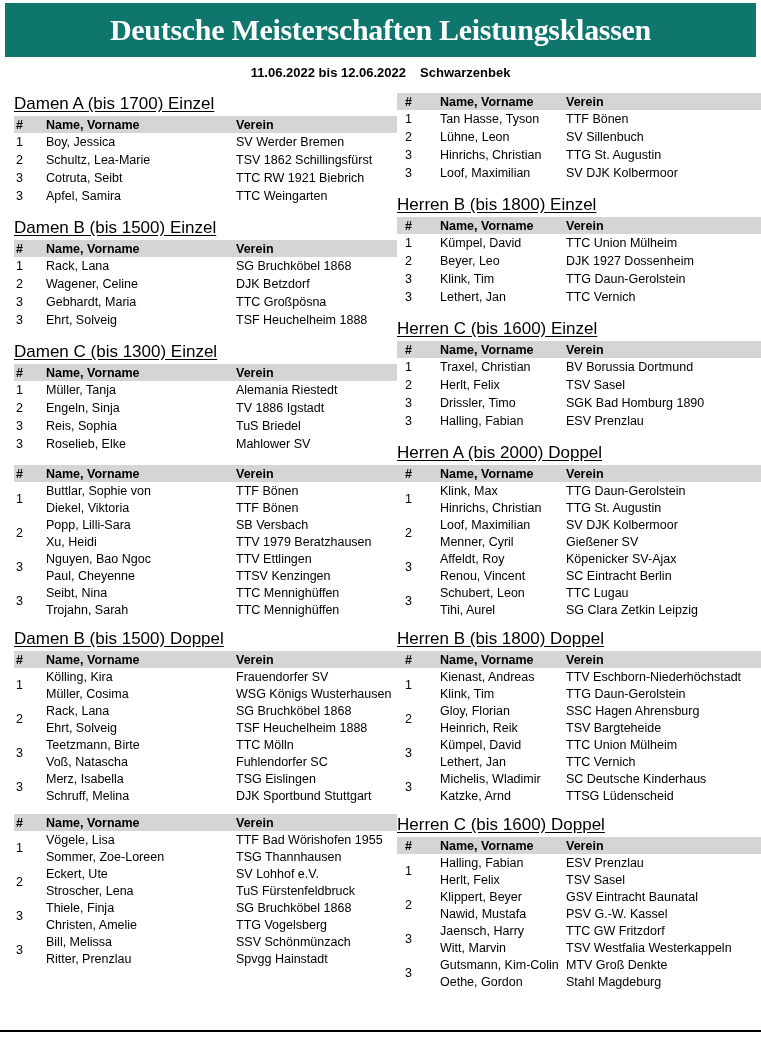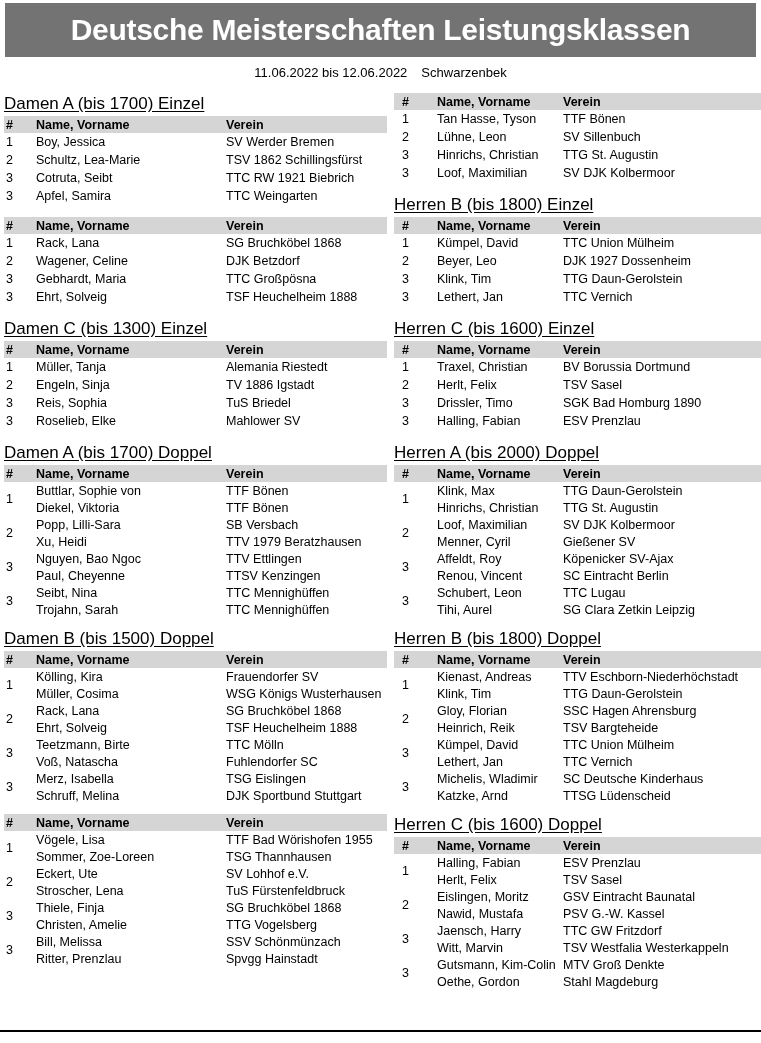--- a/index.html
+++ b/index.html
@@ -16,25 +16,25 @@
     display:flex; align-items:center; justify-content:center;
     background:#2f9458;
   }
   .banner h1 {
     color:#fff; font-size:30px; font-weight:700;
     letter-spacing:-0.3px; white-space:nowrap;
   }
 
   .subheader {
     margin-top:8px; text-align:center;
-    font-size:13px; font-weight:400; line-height:15px;
+    font-size:13px; font-weight:700; line-height:15px;
   }
   .subheader .loc { margin-left:14px; }
 
-  .grid { display:flex; padding-left:4px; margin-top:13px; gap:7px; }
+  .grid { display:flex; padding-left:14px; margin-top:13px; }
   .col { display:flex; flex-direction:column; min-width:0; }
   .col.left  { width:383px; flex:none; }
   .col.right { flex:1; }
 
   .section-title {
     font-size:17px; font-weight:400; line-height:21px;
     text-decoration:underline; text-underline-offset:2px;
     margin-bottom:2px; white-space:nowrap;
   }
   .result-section.einzel { margin-bottom:12px; }
@@ -55,21 +55,21 @@
   .right col.c-rank { width:43px; }  .right col.c-name { width:126px; }
   .left  th.rank, .left  td.rank { padding-left:2px; }
   .right th.rank, .right td.rank { padding-left:8px; }
 
   .bottom-rule { position:absolute; left:0; right:0; top:1030px; height:2px; background:#000; }
 </style>
 </head>
 <body>
 
 <div class="page">
-  <header class="banner" style="background: #737373;">
+  <header class="banner" style="background: #0f766e; font-family: Liberation Serif, serif;">
     <h1>Deutsche Meisterschaften Leistungsklassen</h1>
   </header>
 
   <div class="subheader">
     <span>11.06.2022 bis 12.06.2022</span><span class="loc">Schwarzenbek</span>
   </div>
 
   <div class="grid">
     <div class="col left">
   <section class="result-section einzel">
@@ -106,20 +106,21 @@
               <tr>
                 <td class="rank" rowspan="1">3</td>
                 <td class="name">Apfel, Samira</td>
                 <td class="club">TTC Weingarten</td>
               </tr>
             </tbody>
     </table>
   </section>
 
   <section class="result-section einzel">
+    <h2 class="section-title">Damen B (bis 1500) Einzel</h2>
     <table class="results-table">
       <colgroup>
               <col class="c-rank">
               <col class="c-name">
               <col class="c-club">
             </colgroup>
       <thead>
         <tr>
           <th class="rank">#</th>
           <th>Name, Vorname</th>
@@ -185,21 +186,20 @@
               <tr>
                 <td class="rank" rowspan="1">3</td>
                 <td class="name">Roselieb, Elke</td>
                 <td class="club">Mahlower SV</td>
               </tr>
             </tbody>
     </table>
   </section>
 
   <section class="result-section doppel">
-    <h2 class="section-title">Damen A (bis 1700) Doppel</h2>
     <table class="results-table">
       <colgroup>
               <col class="c-rank">
               <col class="c-name">
               <col class="c-club">
             </colgroup>
       <thead>
         <tr>
           <th class="rank">#</th>
           <th>Name, Vorname</th>
@@ -610,21 +610,21 @@
                 <td class="rank" rowspan="2">1</td>
                 <td class="name">Halling, Fabian</td>
                 <td class="club">ESV Prenzlau</td>
               </tr>
               <tr>
                 <td class="name">Herlt, Felix</td>
                 <td class="club">TSV Sasel</td>
               </tr>
               <tr>
                 <td class="rank" rowspan="2">2</td>
-                <td class="name">Eislingen, Moritz</td>
+                <td class="name">Klippert, Beyer</td>
                 <td class="club">GSV Eintracht Baunatal</td>
               </tr>
               <tr>
                 <td class="name">Nawid, Mustafa</td>
                 <td class="club">PSV G.-W. Kassel</td>
               </tr>
               <tr>
                 <td class="rank" rowspan="2">3</td>
                 <td class="name">Jaensch, Harry</td>
                 <td class="club">TTC GW Fritzdorf</td>

